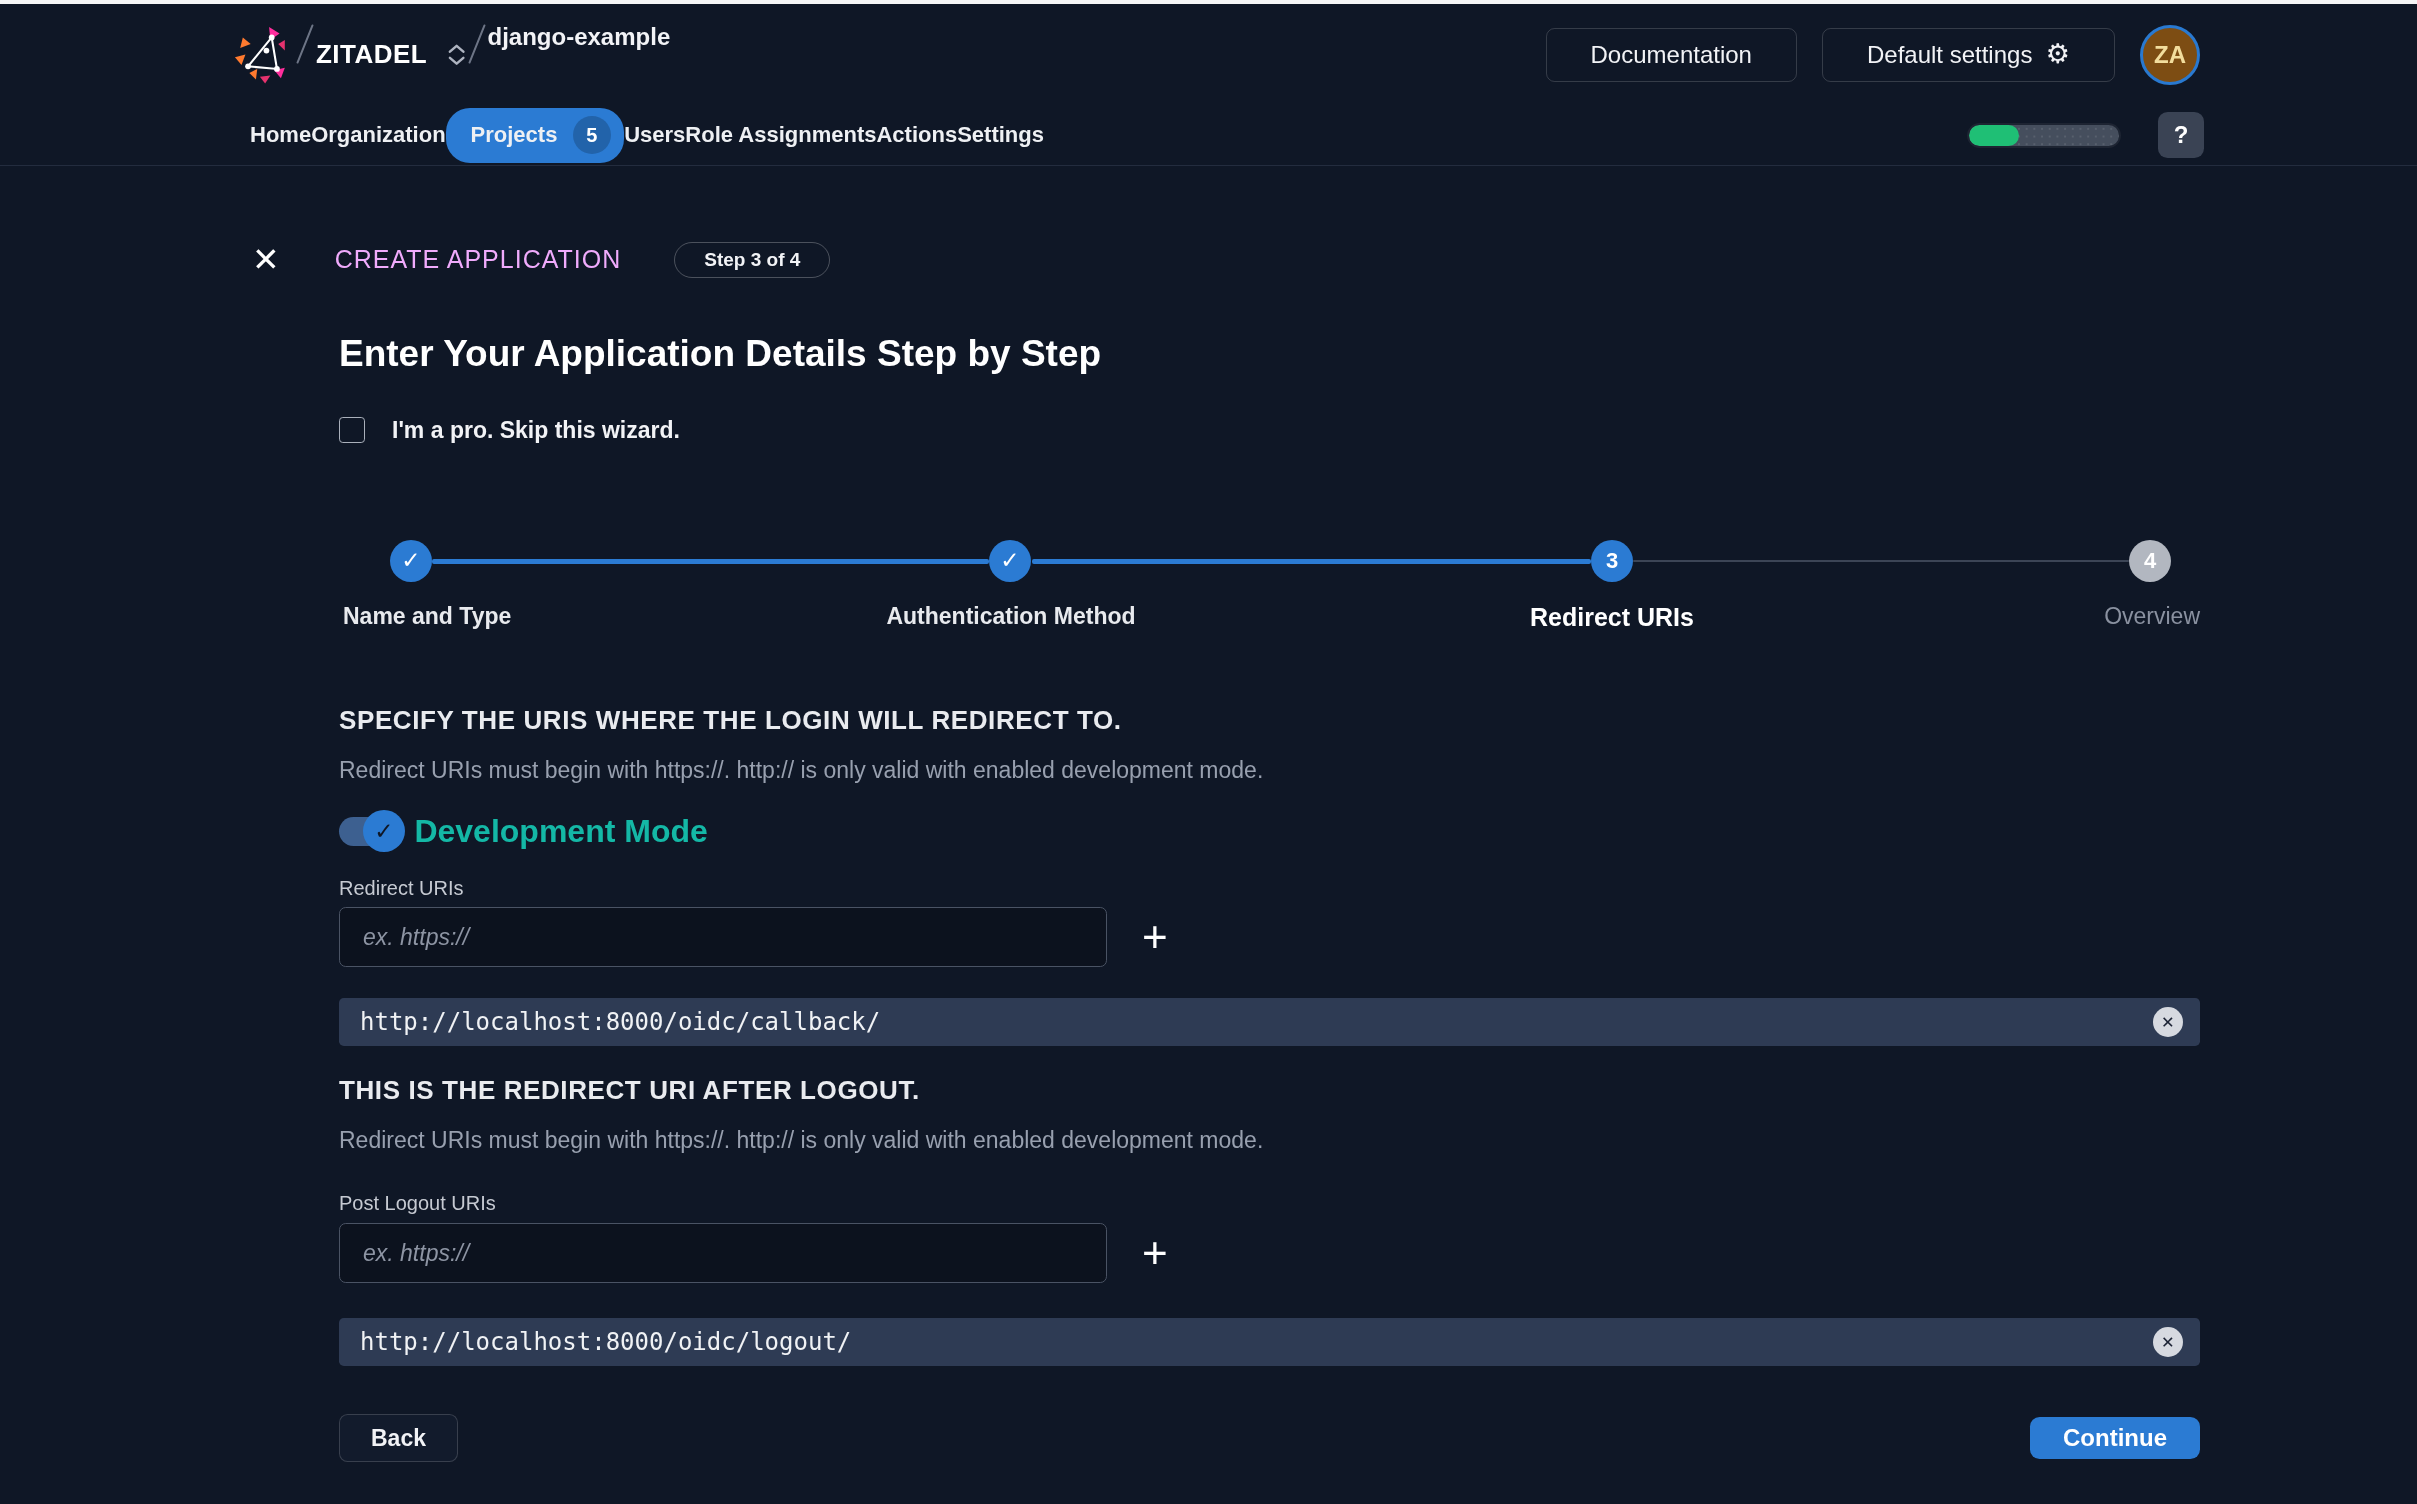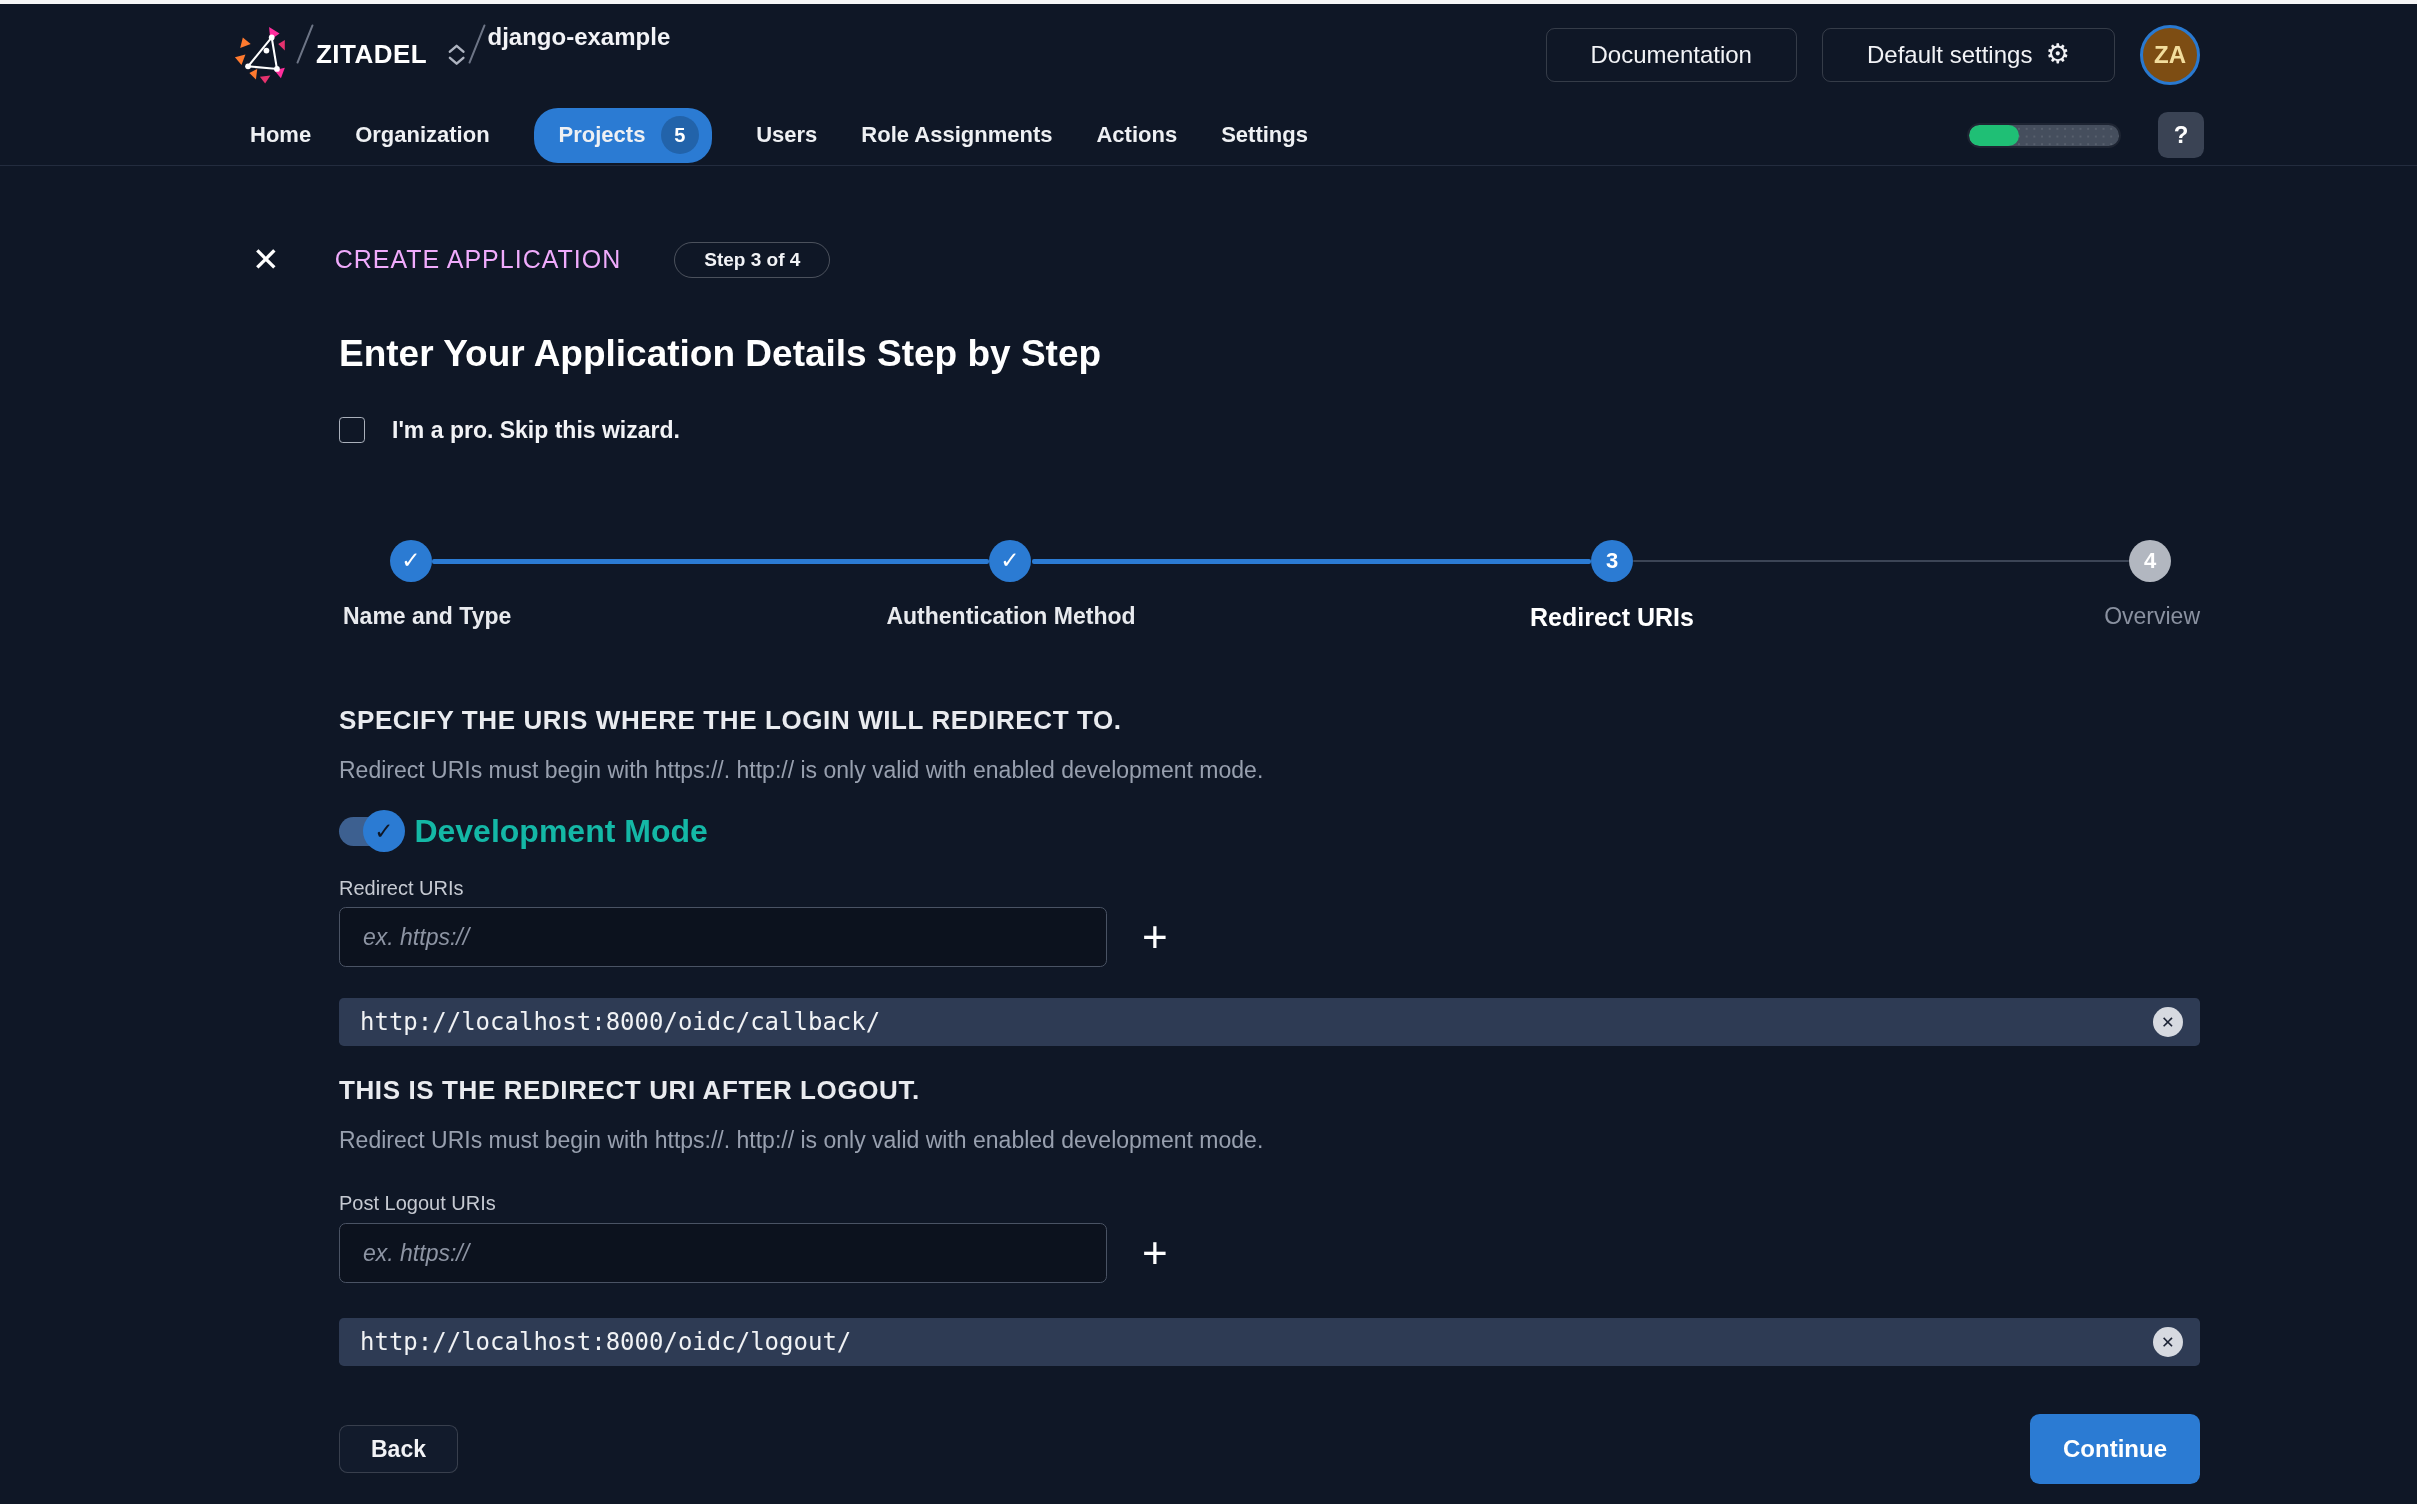--- a/index.html
+++ b/index.html
@@ -43,21 +43,21 @@
     color: #f2dd9d; font-size: 24px; font-weight: 700; cursor: pointer;
   }
 
   
   .navbar {
     height: 60px;
     display: flex; align-items: center;
     padding: 0 213px 0 250px;
     border-bottom: 1px solid #232c3e;
   }
-  .nav-items { display: flex; align-items: center; gap: 44px; }
+  .nav-items { display: flex; align-items: center; }
   .nav-item { font-size: 22px; font-weight: 600; color: #eef0f3; cursor: pointer; padding: 9.6px 0; }
   .nav-item.active {
     background: #2b7bd3; border-radius: 24px;
     padding: 8.6px 13.4px 8.6px 25px;
     display: flex; align-items: center; gap: 15.4px;
   }
   .nav-badge {
     background: #2263aa; color: #ffffff;
     min-width: 38px; height: 38px; border-radius: 19px;
     display: flex; align-items: center; justify-content: center;
@@ -163,21 +163,21 @@
   }
 
   .section-2 { margin-top: 29px; }
   .footer-row { margin-top: 48px; display: flex; align-items: center; justify-content: space-between; }
   .back-btn {
     height: 48px; padding: 0 31px;
     background: #121b2c; border: 1px solid rgba(255,255,255,0.16); border-radius: 8.6px;
     color: #f2f3f6; font-size: 23px; font-weight: 600; cursor: pointer; font-family: inherit;
   }
   .continue-btn {
-    height: 70px; padding: 0 33px;
+    height: 42px; padding: 0 33px;
     background: #2b7bd3; border: none; border-radius: 9.6px;
     color: #ffffff; font-size: 24px; font-weight: 600; cursor: pointer; font-family: inherit;
   }
   .mt-sections { margin-top: 69px; }
 </style>
 </head>
 <body>
 
 <div class="window-edge"></div>
 

